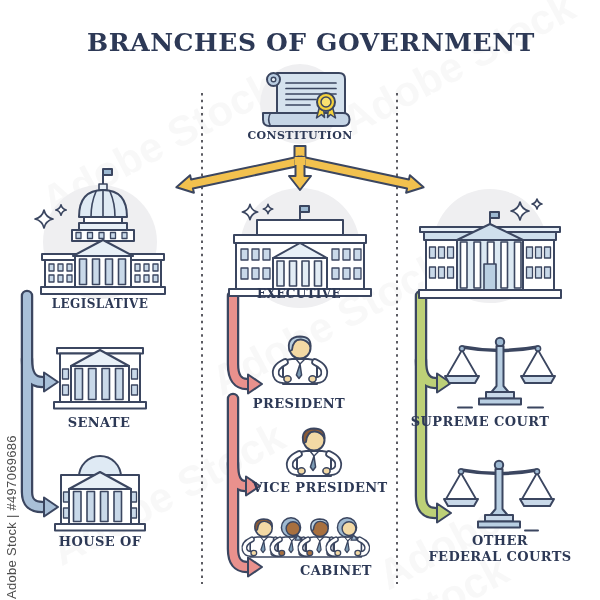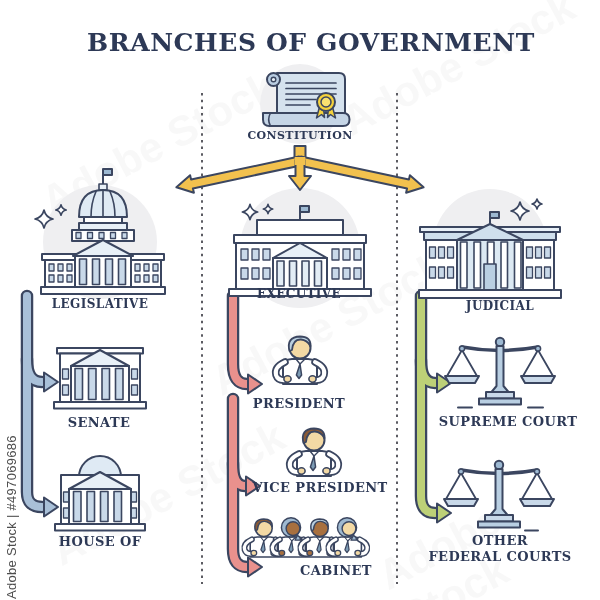--- a/index.html
+++ b/index.html
@@ -311,31 +311,30 @@
       <use href="#scales" transform="translate(499,496)"></use>
       <path d="M525 530.5 H538" stroke-width="2" fill="none"></path>
     </g>
   </svg>
 
   <div class="lbl title" style="left:311px;top:27px;">BRANCHES OF GOVERNMENT</div>
   <div class="lbl root" style="left:300px;top:129px;">CONSTITUTION</div>
 
   <div class="lbl branch" style="left:100px;top:297px;">LEGISLATIVE</div>
   <div class="lbl branch" style="left:299px;top:287px;">EXECUTIVE</div>
-  <div class="lbl branch" style="left:500px;top:299px;">JUDICIAL</div>
 
   <div class="lbl node" style="left:99px;top:415px;">SENATE</div>
   <div class="lbl node" style="left:100px;top:534px;">
     <span>HOUSE OF</span>
   </div>
 
   <div class="lbl node" style="left:299px;top:396px;">PRESIDENT</div>
   <div class="lbl node" style="left:312px;top:480px;margin-left:8px;">VICE PRESIDENT</div>
   <div class="lbl node" style="left:308px;top:563px;margin-left:28px;">CABINET</div>
 
-  <div class="lbl node" style="left:508px;top:414px;">SUPREME COURT</div>
+  <div class="lbl node" style="left:480px;top:414px;">SUPREME COURT</div>
   <div class="lbl node" style="left:500px;top:533px;">
     <span>OTHER</span>
     <span>FEDERAL COURTS</span>
   </div>
 
   <div class="wm-side">Adobe Stock | #497069686</div>
 </div>
 
 </body></html>

